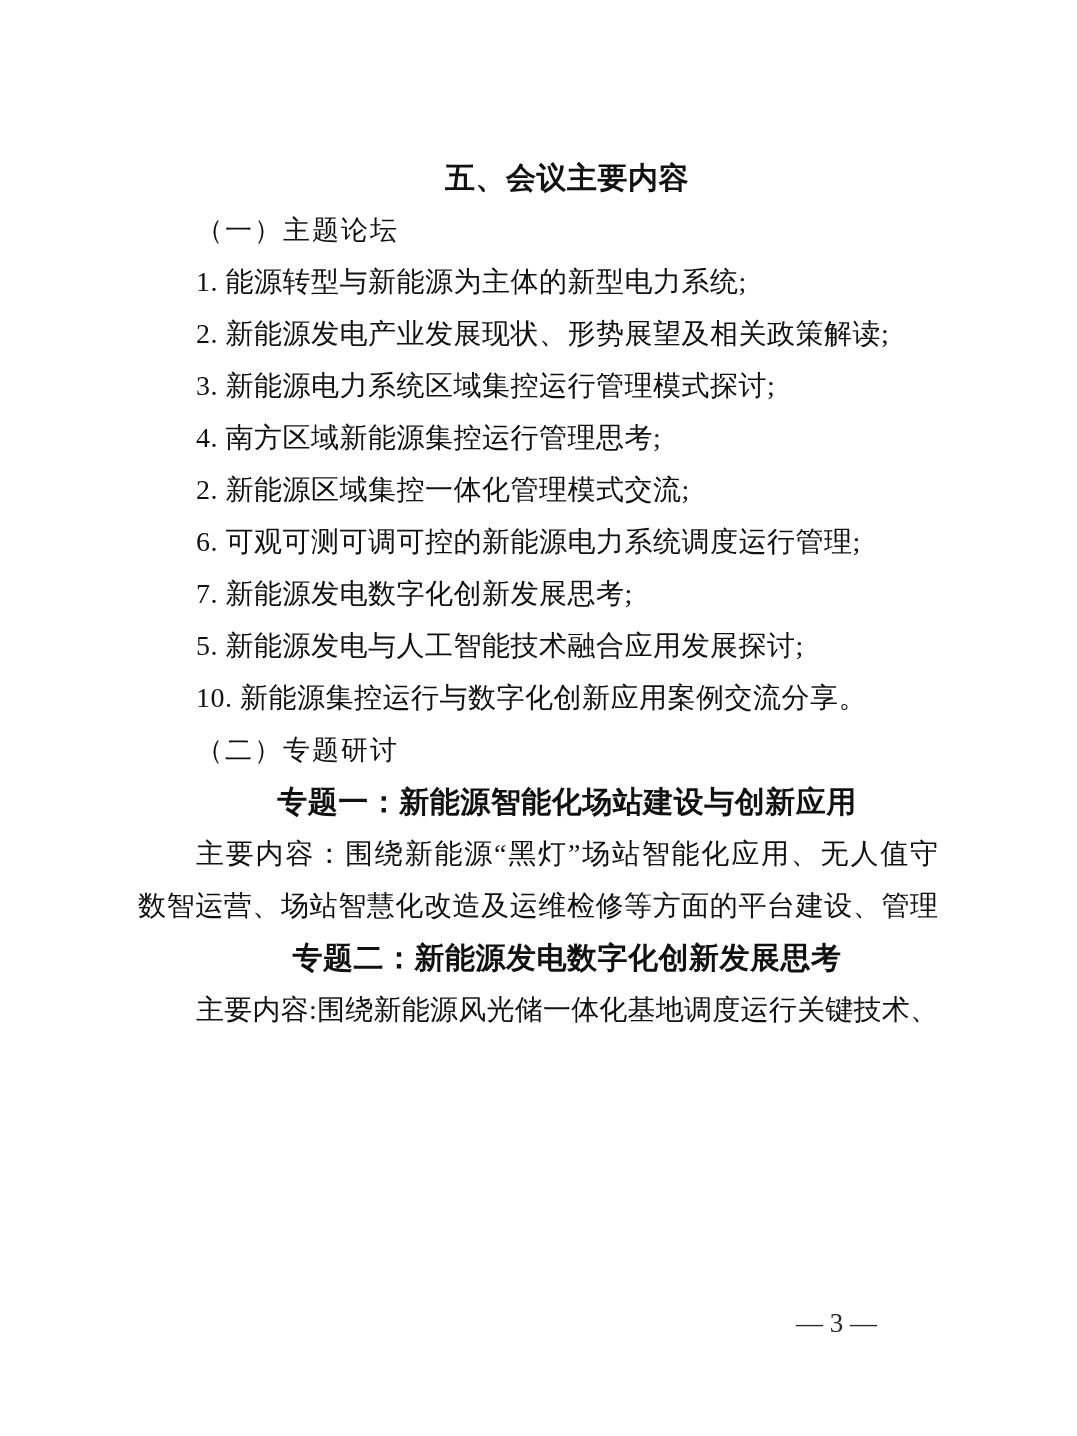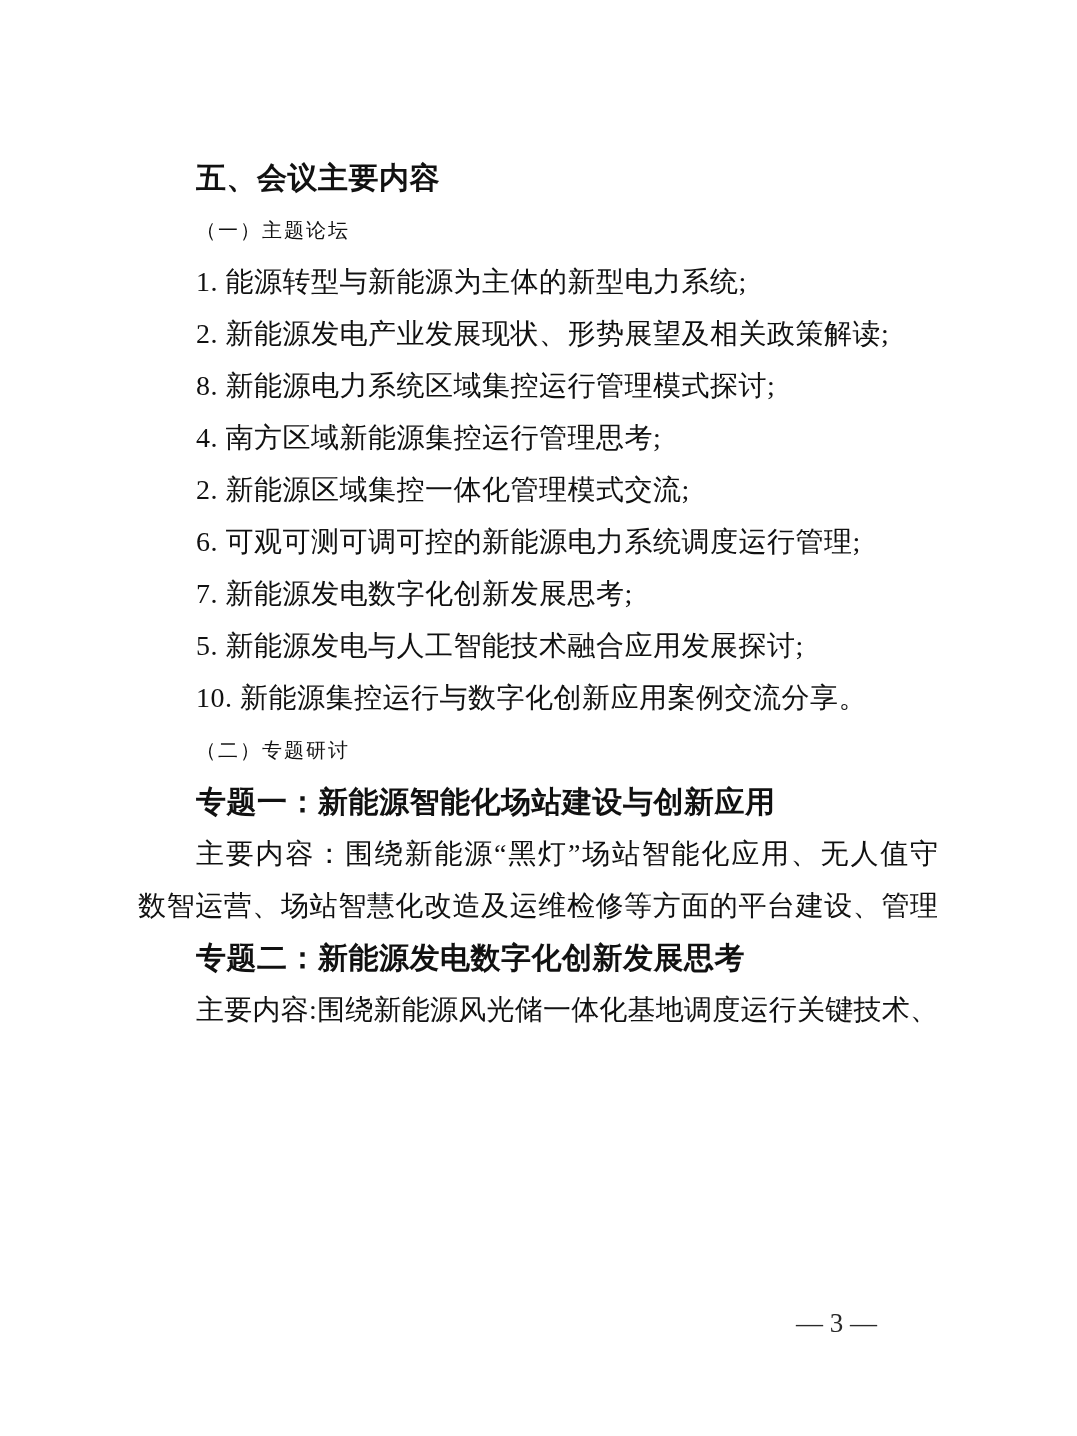--- a/index.html
+++ b/index.html
@@ -39,24 +39,25 @@
   
   .ind {
     text-indent: 58px;
   }
   
   .hd {
     font-family: "Liberation Sans", sans-serif;
     font-weight: bold;
     font-size: 30px;
     letter-spacing: 0.5px;
+    text-align: center;
   }
   
   .kai {
-    font-size: 20px;
+    font-size: 27px;
     letter-spacing: 2px;
   }
   .page-number {
     position: absolute;
     top: 1303px;
     right: 200px;
     height: 40px;
     line-height: 40px;
     font-size: 27px;
     color: #2a2a2a;
@@ -69,21 +70,21 @@
 <div class="page">
   <div class="content">
 
 
     <div class="ln hd ind">五、会议主要内容</div>
 
     <div class="ln kai ind">（一）主题论坛</div>
 
     <div class="ln ind">1. 能源转型与新能源为主体的新型电力系统;</div>
     <div class="ln ind">2. 新能源发电产业发展现状、形势展望及相关政策解读;</div>
-    <div class="ln ind">8. 新能源电力系统区域集控运行管理模式探讨;</div>
+    <div class="ln ind">3. 新能源电力系统区域集控运行管理模式探讨;</div>
     <div class="ln ind">4. 南方区域新能源集控运行管理思考;</div>
     <div class="ln ind">2. 新能源区域集控一体化管理模式交流;</div>
     <div class="ln ind">6. 可观可测可调可控的新能源电力系统调度运行管理;</div>
     <div class="ln ind">7. 新能源发电数字化创新发展思考;</div>
     <div class="ln ind">5. 新能源发电与人工智能技术融合应用发展探讨;</div>
     <div class="ln ind">10. 新能源集控运行与数字化创新应用案例交流分享。</div>
 
     <div class="ln kai ind">（二）专题研讨</div>
 
     <div class="ln hd ind">专题一：新能源智能化场站建设与创新应用</div>

